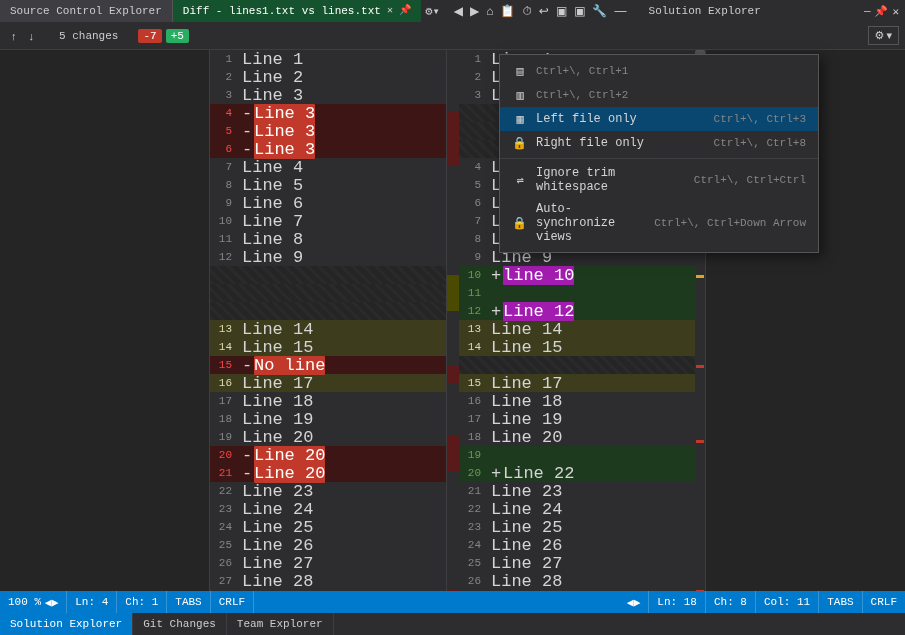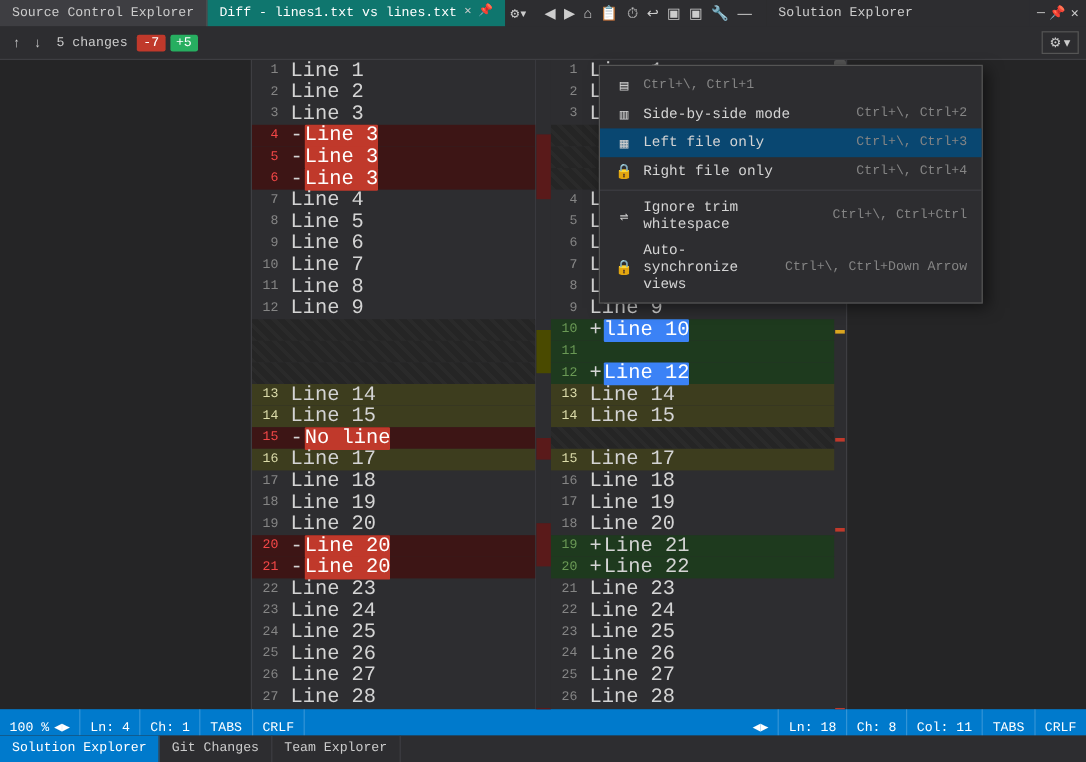--- a/index.html
+++ b/index.html
@@ -3,31 +3,31 @@
   <meta charset="utf-8">
   <style>
     * { margin: 0; padding: 0; box-sizing: border-box; }
     body { font-family: 'Consolas', 'Courier New', monospace; font-size: 12px; background: #2d2d30; color: #ddd; width: 905px; height: 635px; overflow: hidden; }
 
     .app-container { display: flex; flex-direction: column; height: 635px; width: 905px; }
 
     
     .title-bar { display: flex; background: #2d2d30; height: 22px; flex-shrink: 0; }
     .title-source { background: #3e3e42; color: #ccc; padding: 2px 10px; font-size: 11px; height: 22px; line-height: 18px; border-right: 1px solid #555; }
-    .title-diff { background: #0f766e; color: #fff; padding: 0 10px; font-size: 11px; height: 22px; line-height: 18px; display: flex; align-items: center; gap: 6px; }
+    .title-diff { background: #14532d; color: #fff; padding: 0 10px; font-size: 11px; height: 22px; line-height: 18px; display: flex; align-items: center; gap: 6px; }
     .title-diff .close-btn { cursor: pointer; color: #ccc; font-size: 10px; }
     .title-diff .pin-btn { cursor: pointer; color: #ccc; font-size: 10px; }
     .title-solution { background: #2d2d30; color: #ccc; padding: 2px 10px; font-size: 11px; height: 22px; line-height: 18px; flex: 1; }
     .title-bar-icons { display: flex; align-items: center; gap: 4px; padding: 0 6px; color: #ccc; font-size: 11px; }
 
     
     .toolbar { display: flex; align-items: center; background: #2d2d30; height: 28px; border-bottom: 1px solid #3e3e42; flex-shrink: 0; padding: 0 6px; gap: 4px; }
     .toolbar-arrows { display: flex; gap: 2px; }
     .toolbar-btn { background: transparent; border: 1px solid transparent; color: #ccc; cursor: pointer; padding: 2px 4px; font-size: 11px; }
-    .changes-count { color: #ccc; font-size: 11px; margin: 0 4px; }
+    .changes-count { color: #ccc; font-size: 11px; margin: 0 16px; }
     .badge-red { background: #c0392b; color: #fff; padding: 1px 5px; font-size: 11px; border-radius: 2px; }
     .badge-green { background: #27ae60; color: #fff; padding: 1px 5px; font-size: 11px; border-radius: 2px; }
     .spacer { flex: 1; }
     .settings-btn { background: transparent; border: 1px solid #555; color: #ccc; cursor: pointer; padding: 2px 6px; font-size: 11px; display: flex; align-items: center; gap: 2px; position: relative; }
 
     
     .solution-toolbar { display: flex; align-items: center; gap: 3px; padding: 0 6px; }
     .sol-btn { background: transparent; border: none; color: #ccc; cursor: pointer; font-size: 12px; padding: 2px; }
 
     
@@ -51,27 +51,27 @@
 
     .line-added { background: #1e3a1e; }
     .line-added .line-num { color: #6a9955; }
     .line-removed { background: #3d1515; }
     .line-removed .line-num { color: #f44747; }
     .line-modified { background: #3d3d1e; }
     .line-modified .line-num { color: #dcdcaa; }
     .line-placeholder { background: repeating-linear-gradient(45deg, #2a2a2a, #2a2a2a 3px, #252525 3px, #252525 8px); }
 
     .inline-highlight-red { background: #c0392b; color: #fff; border-radius: 1px; }
-    .inline-highlight-green { background: #3b82f6; color: #fff; border-radius: 1px; }
+    .inline-highlight-green { background: #a21caf; color: #fff; border-radius: 1px; }
 
     .prefix { min-width: 12px; display: inline-block; }
 
     
     .status-bar { display: flex; align-items: center; background: #007acc; height: 22px; flex-shrink: 0; font-size: 11px; color: #fff; }
-    .status-item { padding: 0 8px; border-right: 1px solid rgba(255,255,255,0.2); height: 100%; display: flex; align-items: flex-end; white-space: nowrap; }
+    .status-item { padding: 0 8px; border-right: 1px solid rgba(255,255,255,0.2); height: 100%; display: flex; align-items: center; white-space: nowrap; }
     .status-item:last-child { border-right: none; }
     .status-zoom { min-width: 50px; }
     .status-spacer { flex: 1; background: #007acc; }
 
     
     .bottom-tabs { display: flex; align-items: center; background: #2d2d30; height: 22px; flex-shrink: 0; }
     .bottom-tab { padding: 2px 10px; font-size: 11px; color: #ccc; cursor: pointer; border-right: 1px solid #3e3e42; height: 22px; display: flex; align-items: center; }
     .bottom-tab.active { background: #007acc; color: #fff; }
 
     
@@ -157,32 +157,31 @@
         <span>▾</span>
       </button>
 
       <div class="context-menu">
         <div class="menu-item">
           <span class="menu-icon">▤</span>
           <span class="menu-shortcut">Ctrl+\, Ctrl+1</span>
         </div>
         <div class="menu-item">
           <span class="menu-icon">▥</span>
-          <span class="menu-label">Side-by-side mode</span>
           <span class="menu-shortcut">Ctrl+\, Ctrl+2</span>
         </div>
         <div class="menu-item highlighted">
           <span class="menu-icon">▦</span>
           <span class="menu-label">Left file only</span>
           <span class="menu-shortcut">Ctrl+\, Ctrl+3</span>
         </div>
         <div class="menu-item">
           <span class="menu-icon">🔒</span>
           <span class="menu-label">Right file only</span>
-          <span class="menu-shortcut">Ctrl+\, Ctrl+4</span>
+          <span class="menu-shortcut">Ctrl+\, Ctrl+8</span>
         </div>
         <div class="menu-separator"></div>
         <div class="menu-item">
           <span class="menu-icon">⇌</span>
           <span class="menu-label">Ignore trim whitespace</span>
           <span class="menu-shortcut">Ctrl+\, Ctrl+Ctrl</span>
         </div>
         <div class="menu-item">
           <span class="menu-icon">🔒</span>
           <span class="menu-label">Auto-synchronize views</span>
@@ -419,21 +418,20 @@
               <div class="line-row">
                 <span class="line-num">17</span>
                 <span class="line-text">Line   19</span>
               </div>
               <div class="line-row">
                 <span class="line-num">18</span>
                 <span class="line-text">Line   20</span>
               </div>
               <div class="line-row line-added">
                 <span class="line-num">19</span>
-                <span class="line-text"><span class="prefix">+</span><span>Line   21</span></span>
               </div>
               <div class="line-row line-added">
                 <span class="line-num">20</span>
                 <span class="line-text"><span class="prefix">+</span><span>Line   22</span></span>
               </div>
               <div class="line-row">
                 <span class="line-num">21</span>
                 <span class="line-text">Line   23</span>
               </div>
               <div class="line-row">

